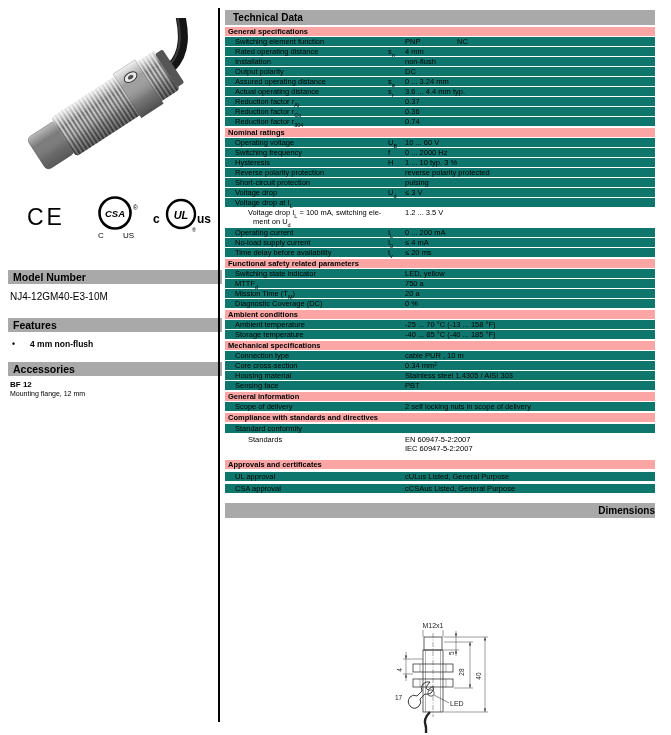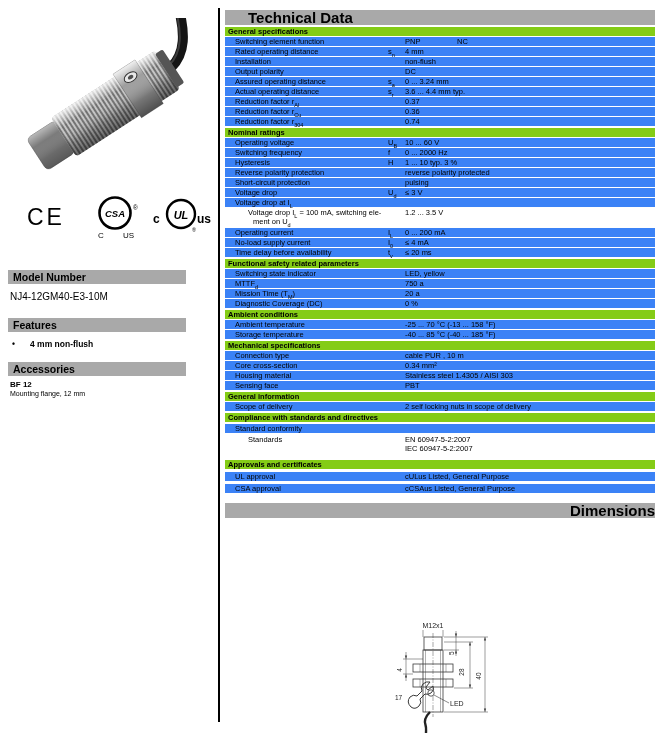--- a/index.html
+++ b/index.html
@@ -5,38 +5,38 @@
   html,body{margin:0;padding:0;background:#fff;}
   .page{position:relative;width:671px;height:735px;background:#fff;overflow:hidden;
         font-family:"Liberation Sans","DejaVu Sans",sans-serif;color:#000;}
   
   .leftcol{position:absolute;left:8px;top:0;width:206px;height:735px;}
   .photo{position:absolute;left:2px;top:18px;width:200px;height:170px;overflow:hidden;}
   .certs{position:absolute;left:0;top:192px;width:206px;height:52px;}
   .ce{position:absolute;left:18px;top:8px;}
   .csa{position:absolute;left:84px;top:0;}
   .ul{position:absolute;left:144px;top:4px;}
-  .lbar{position:absolute;left:0;width:178px;height:14px;background:#a9a9a9;
+  .lbar{position:absolute;left:0;width:214px;height:14px;background:#a9a9a9;
         font-weight:700;font-size:10.5px;line-height:14px;padding-left:5px;box-sizing:border-box;}
   .modelval{position:absolute;left:2px;top:291px;font-weight:400;font-size:10px;}
   .featline{position:absolute;left:4px;top:339px;font-weight:700;font-size:8.5px;}
   .featline .bullet{display:inline-block;width:18px;}
   .accname{position:absolute;left:2px;top:380px;font-weight:700;font-size:8px;}
   .accdesc{position:absolute;left:2px;top:390px;font-size:7px;}
   
   .divider{position:absolute;left:218px;top:8px;width:2px;height:714px;background:#000;}
   
   .rightcol{position:absolute;left:225px;top:10px;width:430px;}
-  .hbar{width:430px;height:15px;background:#a9a9a9;font-weight:700;font-size:15px;
-        line-height:15px;padding-left:23px;box-sizing:border-box;}
+  .hbar{width:430px;height:15px;background:#a9a9a9;font-weight:700;font-size:10px;
+        line-height:15px;padding-left:8px;box-sizing:border-box;}
   #spec-table{width:430px;}
   .trow{position:relative;width:430px;font-size:7.5px;line-height:9px;white-space:nowrap;}
   .trow sub{font-size:5.5px;line-height:0;}
-  .r-data{background:#3b82f6;height:9px;margin-bottom:1px;}
-  .r-section{background:#84cc16;font-weight:700;height:9px;margin:2px 0 1px 0;}
+  .r-data{background:#0f766e;height:9px;margin-bottom:1px;}
+  .r-section{background:#fca5a5;font-weight:700;height:9px;margin:2px 0 1px 0;}
   .r-sub{background:#fff;margin-bottom:1px;}
   .lbl{position:absolute;left:10px;top:0;}
   .r-section .lbl{left:3px;}
   .r-sub .lbl{left:23px;top:1px;line-height:8.5px;}
   .r-sub .lbl .ln2{padding-left:5px;}
   .sym{position:absolute;left:163px;top:0;}
   .val{position:absolute;left:180px;top:0;}
   .r-sub .val{top:1px;line-height:8.5px;}
   .val2{position:absolute;left:232px;top:0;}
   .dimsbar{margin-top:10px;text-align:right;}

